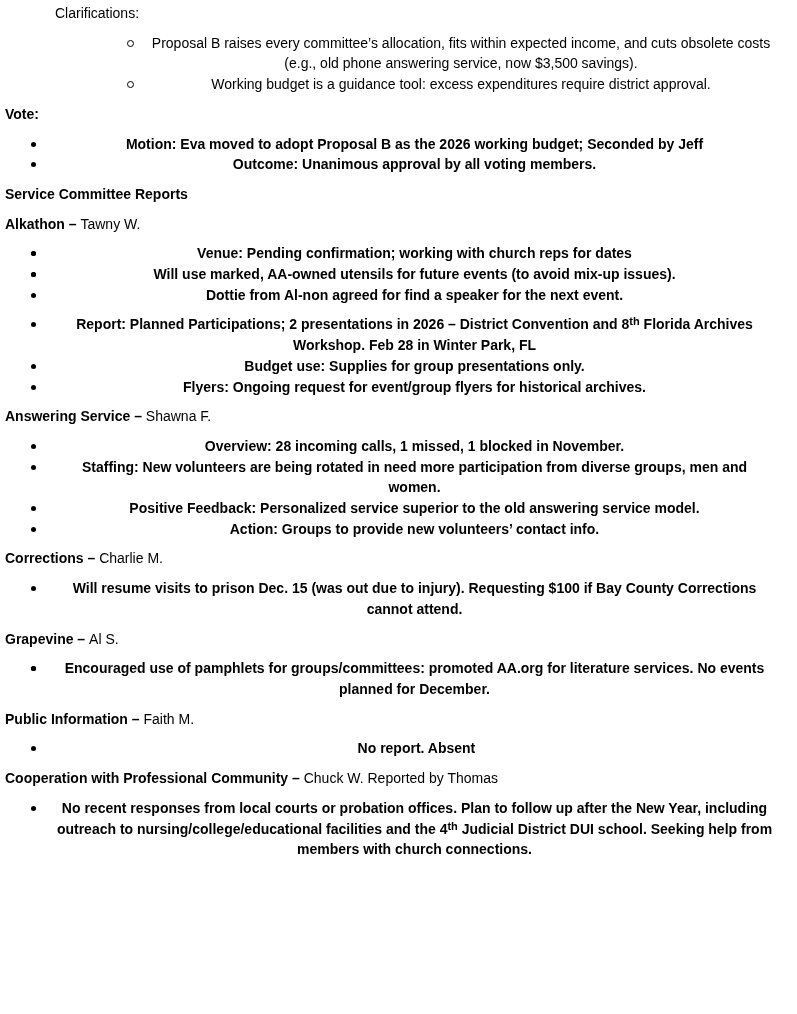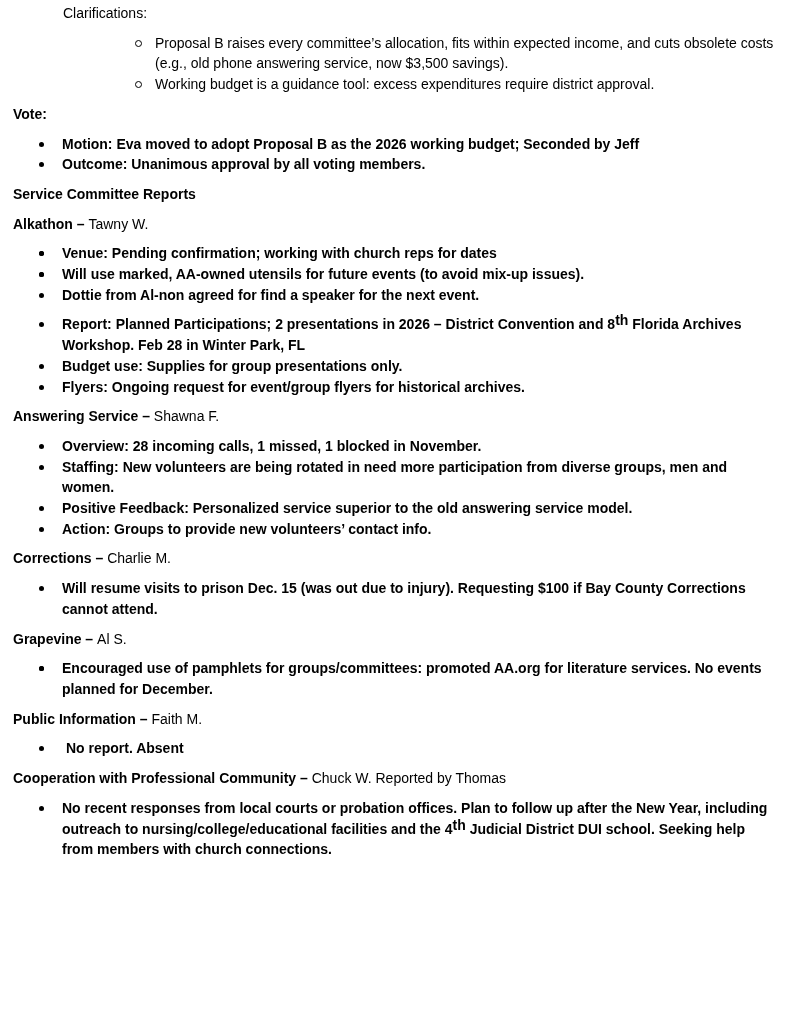--- a/index.html
+++ b/index.html
@@ -7,43 +7,43 @@
   body {
     width: 797px;
     height: 1014px;
     overflow: hidden;
     font-family: "Liberation Sans", sans-serif;
     font-size: 14px;
     line-height: 20.7px;
     color: #000000;
   }
   .doc {
-    padding: 3px 22px 0 13px;
+    padding: 3px 22px 0 5px;
     width: 100%;
     height: 100%;
   }
   p { margin: 0 0 9px 0; }
   p.ind1 { margin-left: 50px; }
   .b { font-weight: 700; }
   ul.list { list-style: none; margin: 0 0 9px 0; }
-  ul.list li { position: relative; }
+  ul.list li { position: relative; text-align: center; }
   ul.disc li { padding-left: 49px; font-weight: bold; }
   ul.disc .marker {
     position: absolute; left: 26px; top: 8px;
     width: 5px; height: 5px; border-radius: 50%;
     background: #000;
   }
   ul.circle li { padding-left: 142px; }
   ul.circle .marker {
     position: absolute; left: 122px; top: 7px;
     width: 7px; height: 7px; border-radius: 50%;
     border: 1.2px solid #000; background: transparent;
   }
   sup {
-    font-size: 14px; line-height: 0;
+    font-size: 11px; line-height: 0;
     position: relative; top: -4px; vertical-align: baseline;
   }
 </style>
 </head>
 <body>
 
 <div class="doc">
   <div>
       <p class="ind1">Clarifications:</p>
       <ul class="list circle">

